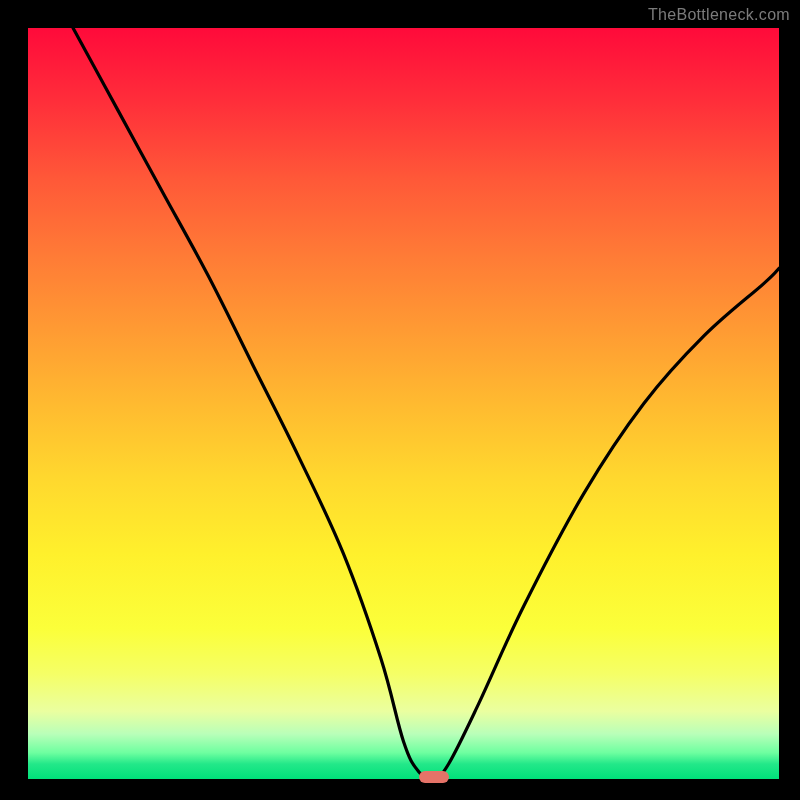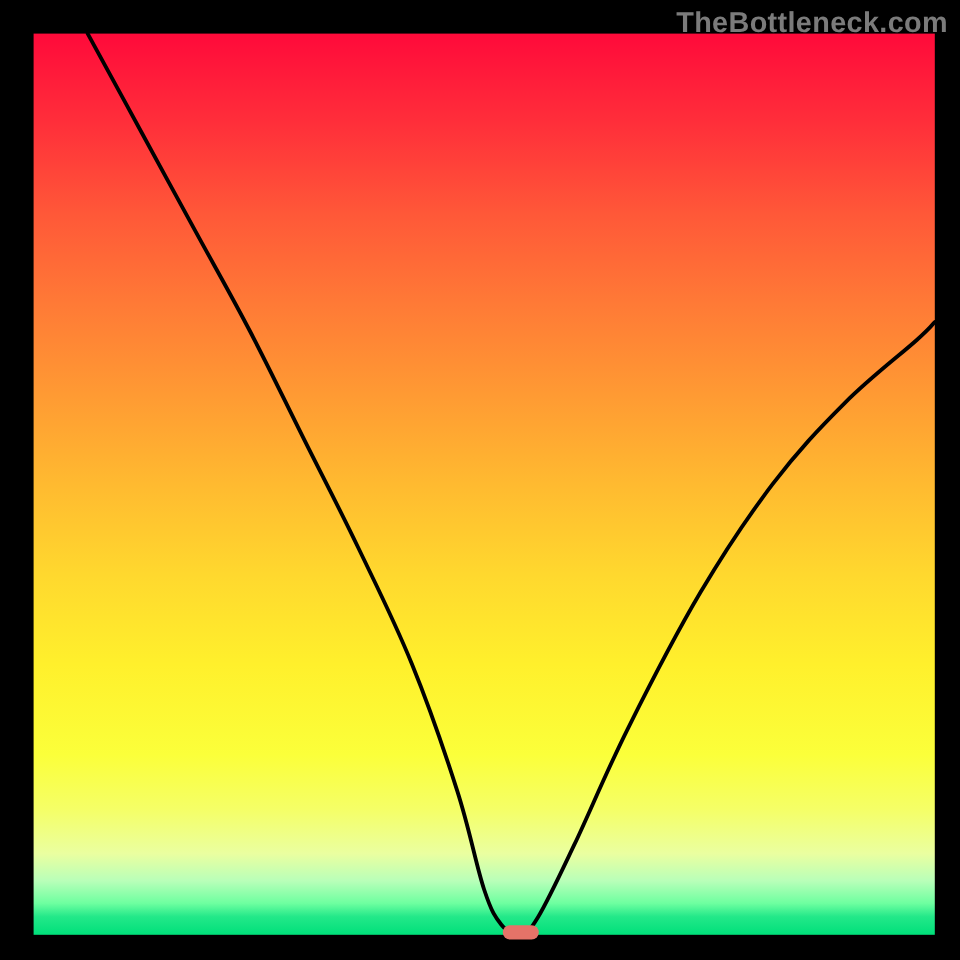--- a/index.html
+++ b/index.html
@@ -42,22 +42,22 @@
       #6effa0 96.5%,
       #23e889 98%,
       #00e07a 100%
     );
   }
   .watermark {
     position: absolute;
     top: 6px;
     right: 10px;
     color: #7b7b7b;
-    font-size: 24px;
-    font-weight: 700;
+    font-size: 16px;
+    font-weight: 400;
     letter-spacing: 0.3px;
     user-select: none;
   }
   svg.curve {
     position: absolute;
     left: 0;
     top: 0;
   }
   .min-marker {
     position: absolute;

